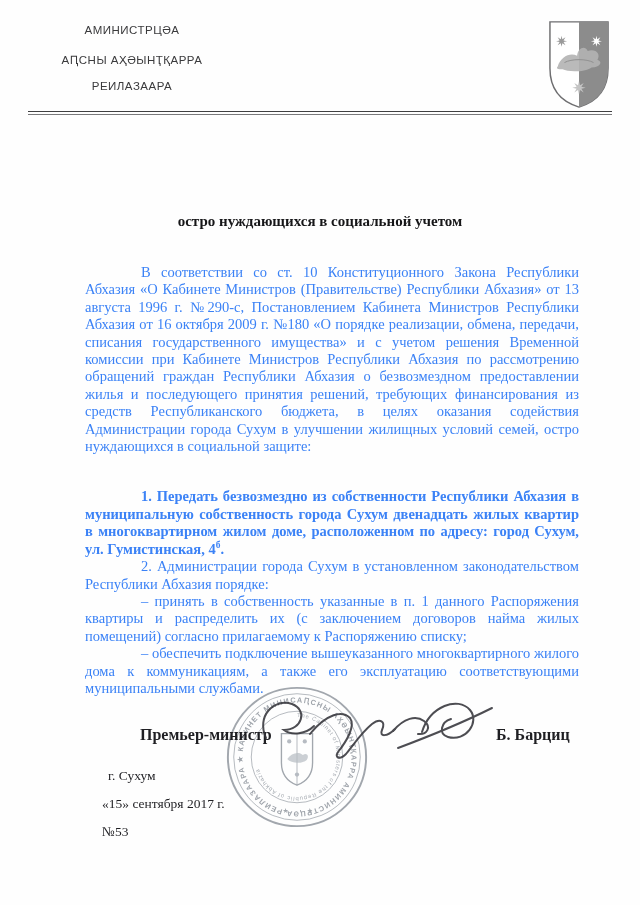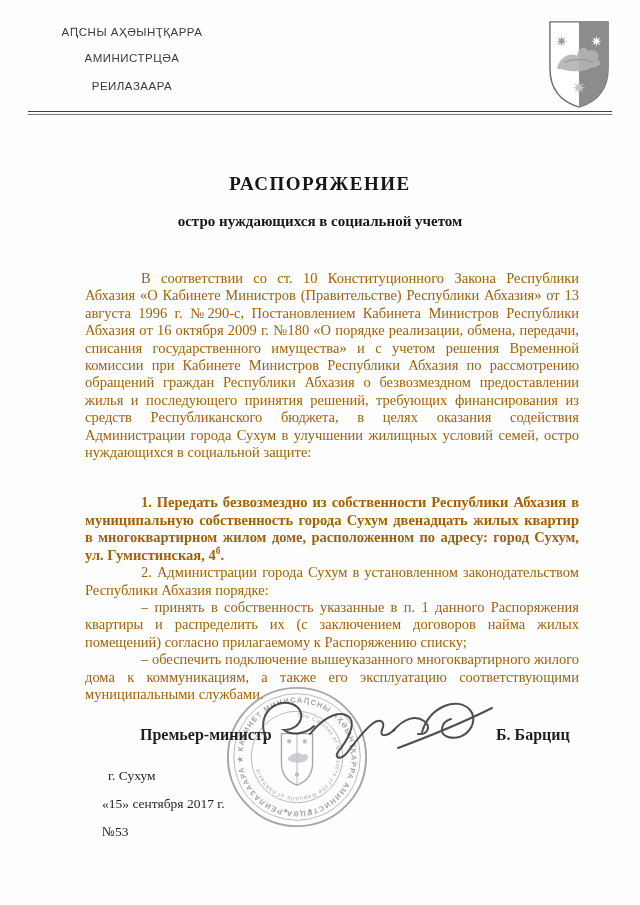--- a/index.html
+++ b/index.html
@@ -35,44 +35,44 @@
     text-align:center;font-weight:bold;font-size:19px;
     letter-spacing:1.5px;color:#161618;
   }
   .subtitle{
     position:absolute;top:212px;left:0;width:100%;
     text-align:center;font-weight:bold;font-size:15px;line-height:18px;
     color:#161618;
   }
   
   .body-block{
-    position:absolute;top:270px;left:85px;width:494px;
-    font-size:14.5px;line-height:17.4px;text-align:justify;color:#a16207;
+    position:absolute;top:264px;left:85px;width:494px;
+    font-size:14.5px;line-height:17.4px;text-align:justify;color:#3b82f6;
   }
   .body-block p{margin:0;text-indent:56px;}
   .body-block p.gap{margin-top:33px;font-weight:bold;}
   sup.house{font-size:9.5px;line-height:0;}
   
   .sig-position{position:absolute;left:140px;top:726px;font-weight:bold;font-size:16px;z-index:3;}
   .sig-name{position:absolute;left:496px;top:726px;font-weight:bold;font-size:16px;z-index:3;}
   .sig-city{position:absolute;left:108px;top:768px;font-size:13.5px;z-index:3;}
   .sig-date{position:absolute;left:102px;top:796px;font-size:13.5px;z-index:3;}
   .sig-number{position:absolute;left:102px;top:824px;font-size:13.5px;z-index:3;}
   .seal{position:absolute;left:224px;top:684px;width:146px;height:146px;z-index:2;opacity:.85;}
   .hand-signature{position:absolute;left:252px;top:688px;width:248px;height:78px;z-index:4;}
 </style>
 </head>
 <body>
 
 <div class="page">
 
   <div class="header-row">
     <div class="header-col">
+      <div class="hline">АМИНИСТРЦӘА</div>
       <div class="hline">АԤСНЫ АҲӘЫНҬҚАРРА</div>
-      <div class="hline">АМИНИСТРЦӘА</div>
       <div class="hline">РЕИЛАЗААРА</div>
     </div>
 
     <div class="emblem-wrap">
       <svg width="70" height="92" viewBox="0 0 70 95">
         <defs>
           <polygon id="star8" points="6,0 2.13,0.88 4.24,4.24 0.88,2.13 0,6 -0.88,2.13 -4.24,4.24 -2.13,0.88 -6,0 -2.13,-0.88 -4.24,-4.24 -0.88,-2.13 0,-6 0.88,-2.13 4.24,-4.24 2.13,-0.88"></polygon>
           <clipPath id="shieldClip">
             <path d="M5 4 H65 V52 C65 76 52 87 35 92 C18 87 5 76 5 52 Z"></path>
           </clipPath>
@@ -86,21 +86,20 @@
         <use href="#star8" transform="translate(35,72) scale(1.15)" fill="#c4c4c4"></use>
         <path d="M13 50 C16 40 26 35 33 39 C34 31 41 28 44 34 C52 31 58 37 54 43 C60 45 57 51 48 51 C41 56 24 56 18 53 C13 53 11 52 13 50 Z" fill="#b3b3b3" opacity="0.9"></path>
         <path d="M20 46 C27 42 43 42 50 46" stroke="#8f8f8f" stroke-width="1" fill="none"></path>
       </svg>
     </div>
 
   </div>
 
   <div class="rule"></div>
 
-  <div class="title">РАСПОРЯЖЕНИЕ</div>
   <div class="subtitle">
     <div>остро нуждающихся в социальной учетом</div>
   </div>
 
   <div class="body-block">
     <p>В соответствии со ст. 10 Конституционного Закона Республики Абхазия «О Кабинете Министров (Правительстве) Республики Абхазия» от 13 августа 1996 г. №290-с, Постановлением Кабинета Министров Республики Абхазия от 16 октября 2009 г. №180 «О порядке реализации, обмена, передачи, списания государственного имущества» и с учетом решения Временной комиссии при Кабинете Министров Республики Абхазия по рассмотрению обращений граждан Республики Абхазия о безвозмездном предоставлении жилья и последующего принятия решений, требующих финансирования из средств Республиканского бюджета, в целях оказания содействия Администрации города Сухум в улучшении жилищных условий семей, остро нуждающихся в социальной защите:</p>
     <p class="gap"><span>1. Передать безвозмездно из собственности Республики Абхазия в муниципальную собственность города Сухум двенадцать жилых квартир в многоквартирном жилом доме, расположенном по адресу: город Сухум, ул. Гумистинская, 4</span><sup class="house">б</sup><span>.</span></p>
     <p>2. Администрации города Сухум в установленном законодательством Республики Абхазия порядке:</p>
     <p>– принять в собственность указанные в п. 1 данного Распоряжения квартиры и распределить их (с заключением договоров найма жилых помещений) согласно прилагаемому к Распоряжению списку;</p>
     <p>– обеспечить подключение вышеуказанного многоквартирного жилого дома к коммуникациям, а также его эксплуатацию соответствующими муниципальными службами.</p>

